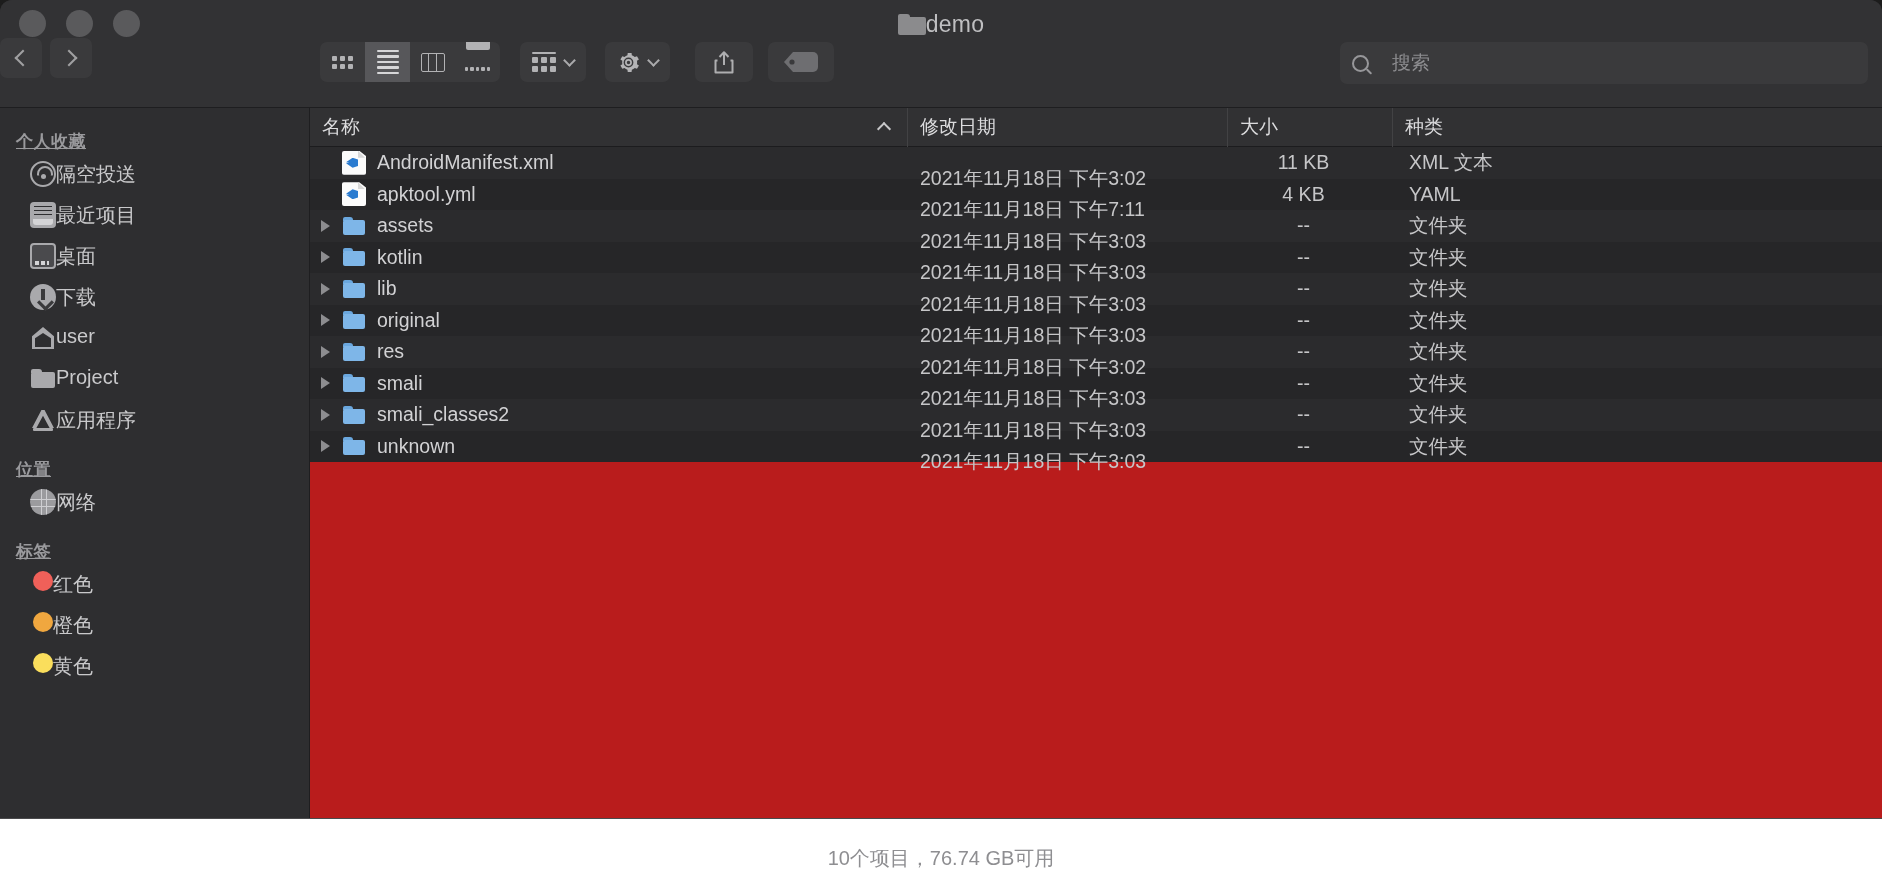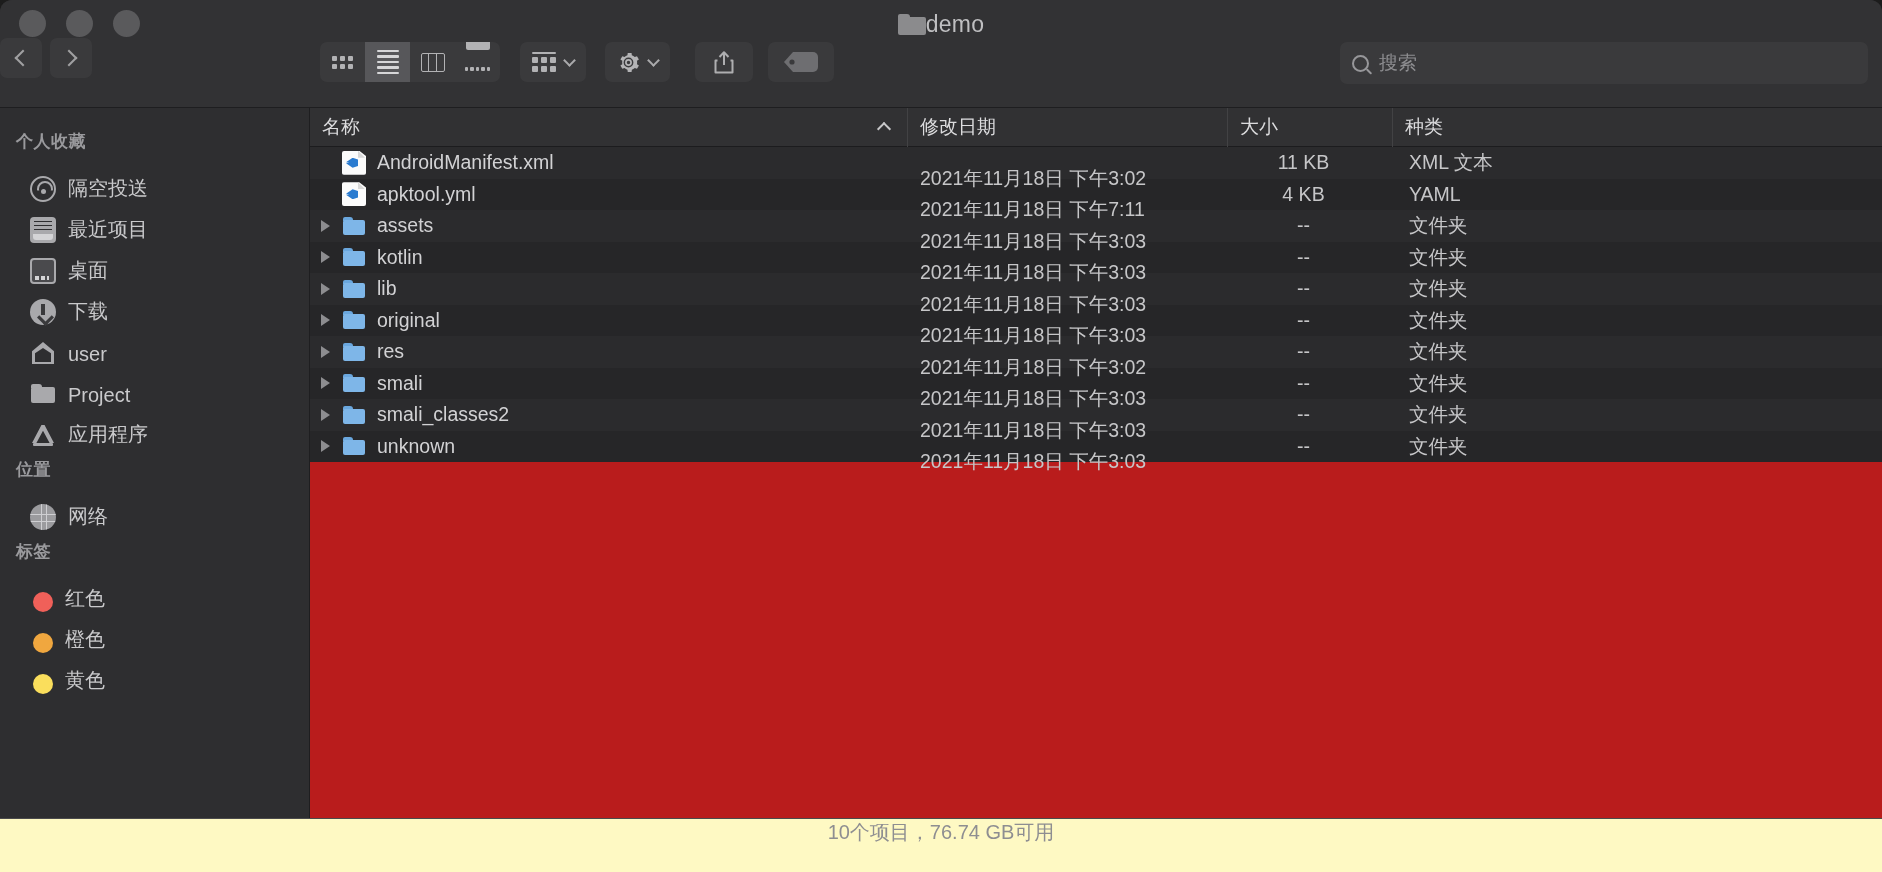--- a/index.html
+++ b/index.html
@@ -114,42 +114,42 @@
   .grp-icon i { width:6px;height:6px;background:#b2b2b4;border-radius:1px;display:block;}
 
   .gear { width: 23px; height: 23px; }
   .share-btn { left: 695px; width: 58px; }
   .tag-btn { left: 768px; width: 66px; }
 
   .search {
     position: absolute; right: 14px; top: 4px;
     width: 528px; height: 42px;
     background: #3a3a3c; border-radius: 7px;
-    display: flex; align-items: center; gap: 10px; padding: 0 12px;
+    display: flex; align-items: center; gap: 23px; padding: 0 12px;
   }
   .search-glass { width: 17px; height: 17px; border: 2px solid #97979a; border-radius: 50%; position: relative; flex:0 0 auto;}
   .search-glass::after { content:""; position:absolute; width:2px;height:7px;background:#97979a; right:-3px; bottom:-5px; transform: rotate(-45deg); border-radius:1px;}
   .search-ph { font-size: 19px; color: #8e8e91; }
 
   
   .body { flex: 1 1 auto; display: flex; min-height: 0; }
 
   .sidebar {
     width: 310px; flex: 0 0 310px;
     background: #2e2e30;
     border-right: 1px solid #1e1e20;
     padding-top: 12px;
     overflow: hidden;
   }
   .sb-section {
     font-size: 17px; color: #9a9a9d; font-weight: bold;
-    padding: 10px 0 8px 16px; letter-spacing: .5px;
+    padding: 10px 0 8px 16px; letter-spacing: .5px; text-decoration: underline;
   }
   .sb-item {
-    display: flex; align-items: flex-end; gap: 12px;
+    display: flex; align-items: flex-start; 
     height: 41px; padding-left: 30px;
     font-size: 20px; color: #c9c9cb;
   }
   .sb-ic { width: 26px; height: 26px; flex:0 0 26px; position: relative; }
 
   
   .ic-airdrop { border: 2px solid #a9a9ac; border-radius: 50%; }
   .ic-airdrop::before { content:""; position:absolute; width:12px;height:12px; border:2px solid #a9a9ac;
       border-radius:50%; left:5px; top:3px; clip-path: polygon(0 0,100% 0,100% 60%,0 60%);}
   .ic-airdrop::after { content:""; position:absolute; width:5px;height:5px;background:#a9a9ac;border-radius:50%;left:8.5px;top:11px;}
@@ -232,23 +232,23 @@
   .f-xml { background:#fbfbfb; border-radius:2px; clip-path: polygon(0 0,72% 0,100% 22%,100% 100%,0 100%);}
   .f-xml::before{content:"";position:absolute;right:1px;top:0;width:7px;height:7px;background:#d8d8d8;
      clip-path: polygon(0 0,100% 100%,0 100%);}
   .f-xml::after{content:"";position:absolute;left:4px;top:7px;width:12px;height:10px;
      background:#2a7bd0; clip-path: polygon(0 45%,55% 0,100% 18%,100% 82%,55% 100%,0 55%, 28% 50%);}
   .f-name { white-space: nowrap; }
 
   
   .statusbar {
     height: 54px; flex: 0 0 54px;
-    background: #fef9c3;
+    background: #ffffff;
     border-top: 1px solid #4a4a4c;
-    display: flex; align-items: flex-start; justify-content: center;
+    display: flex; align-items: flex-end; justify-content: center;
     font-size: 20px; color: #8e8e91;
   }
 </style>
 </head>
 <body>
 
 <div class="window">
 
   <div class="titlebar">
     <div class="traffic">

